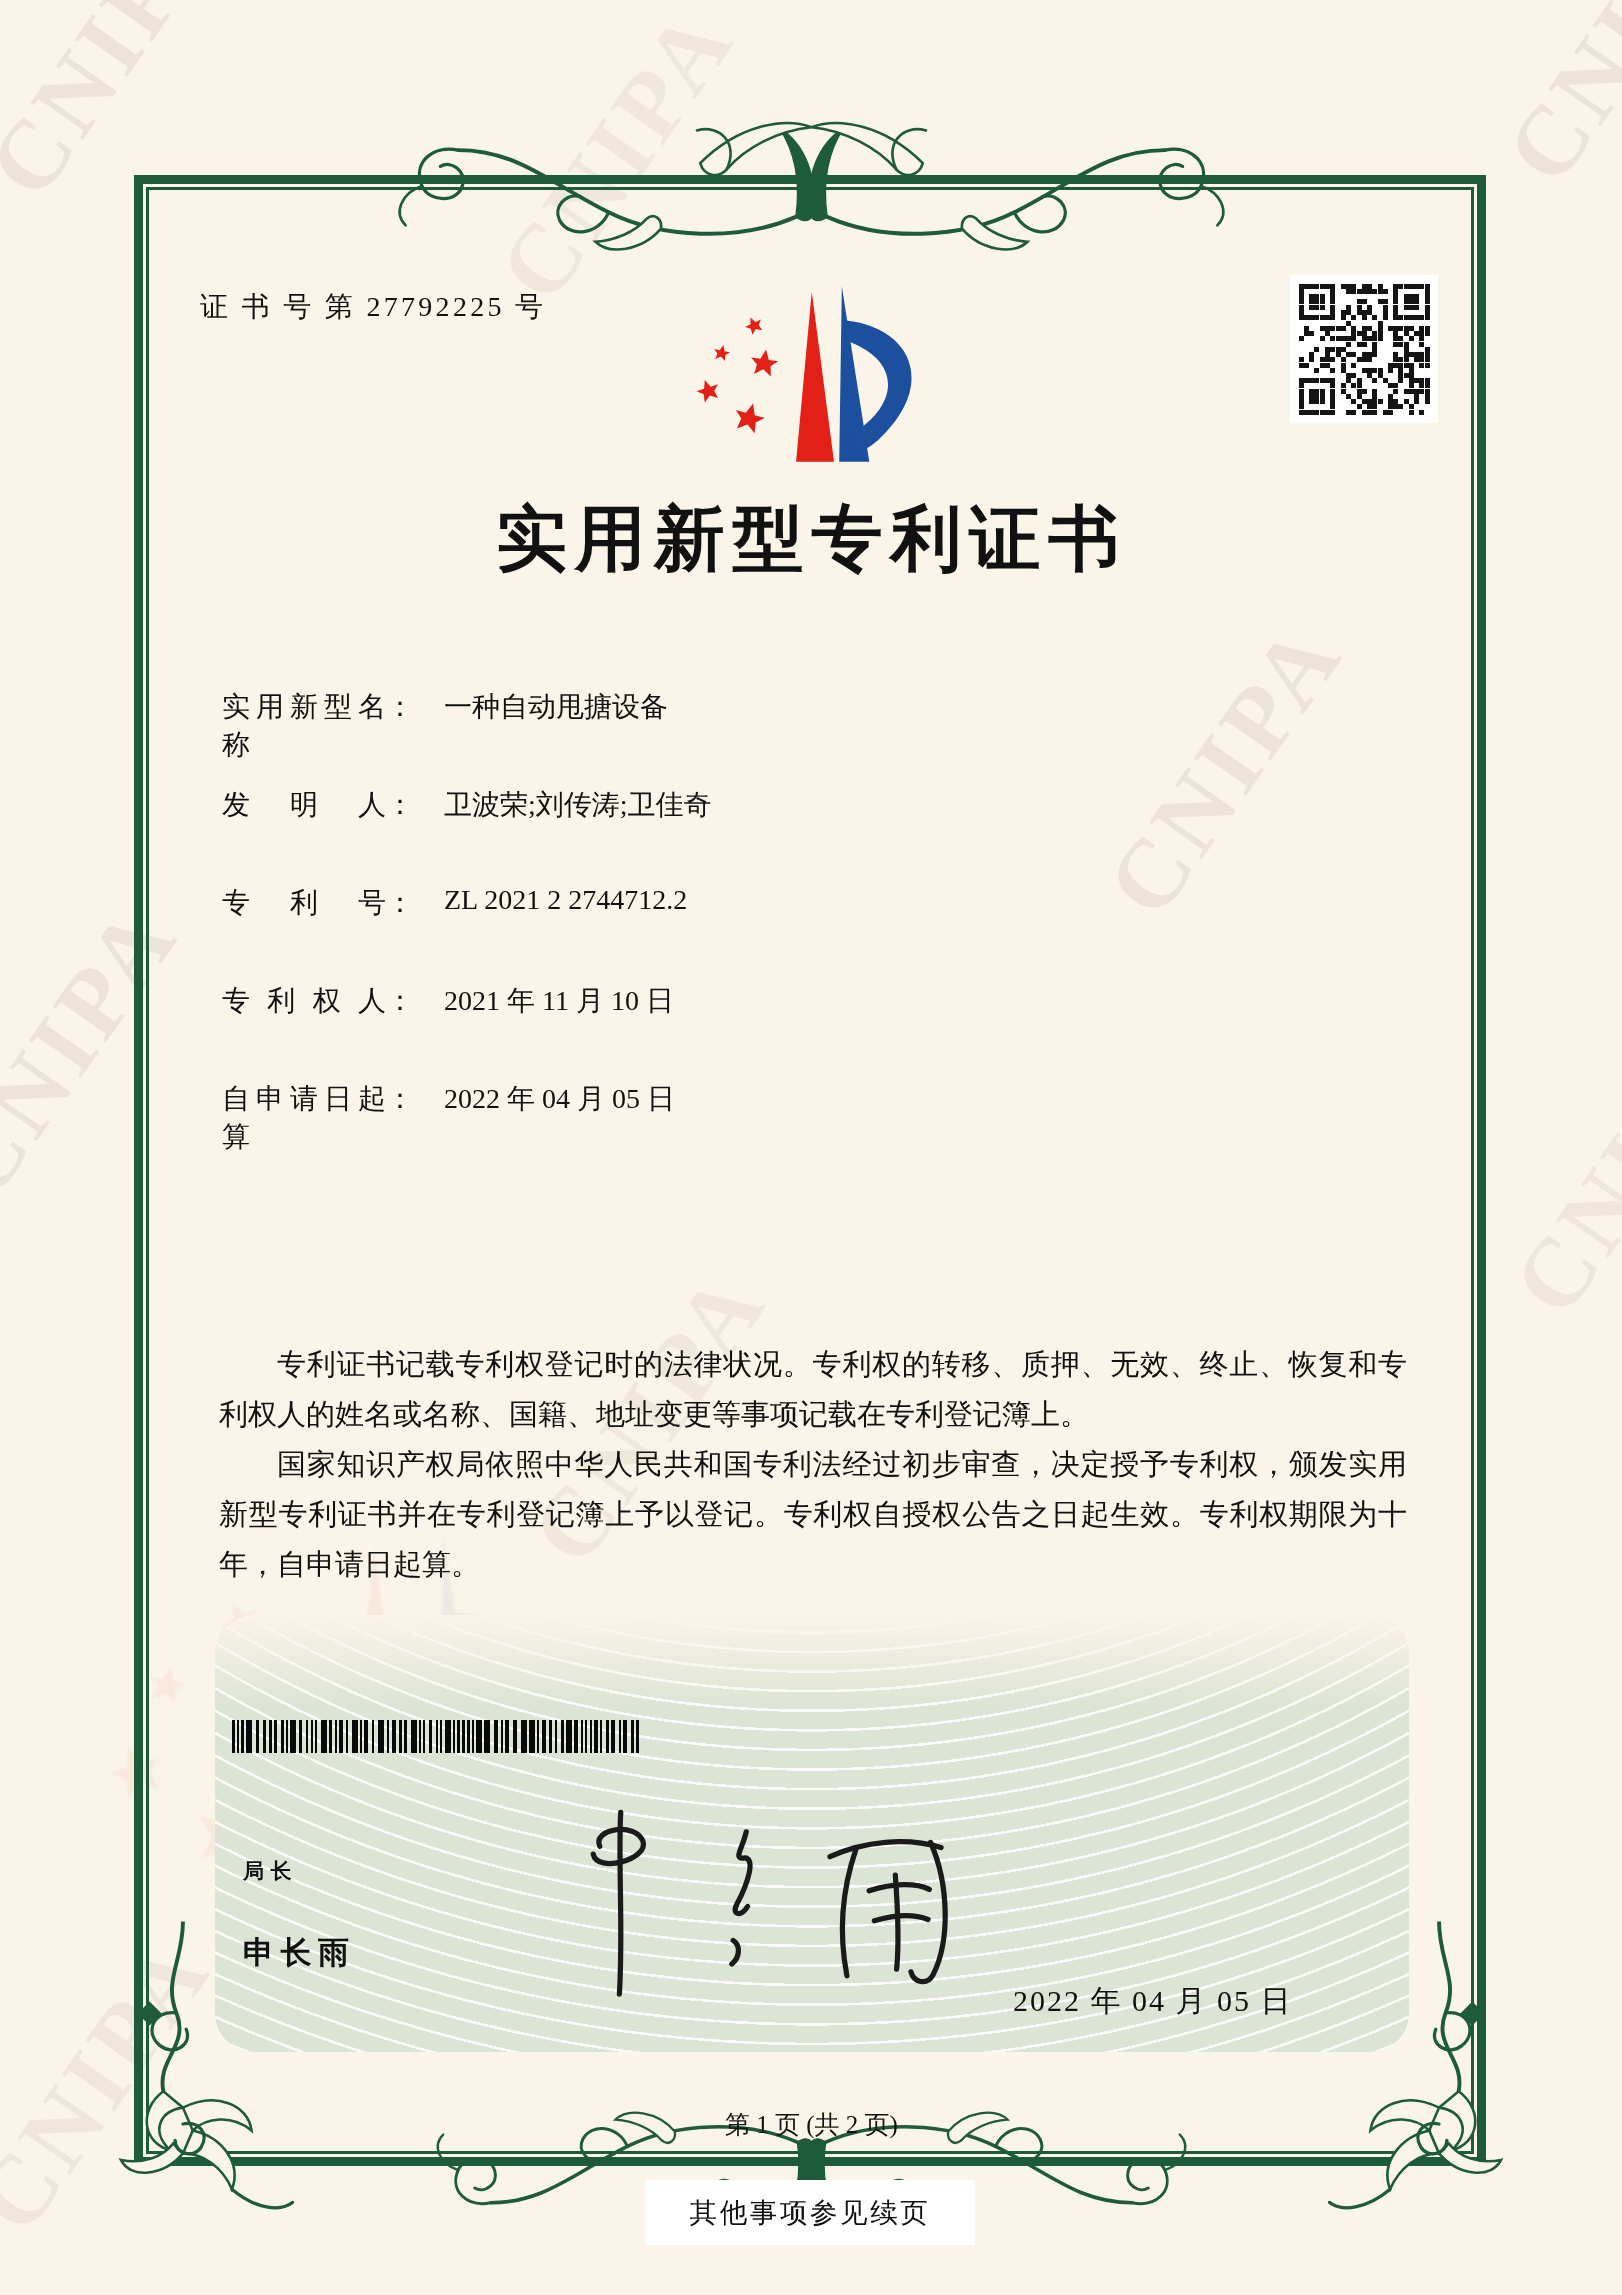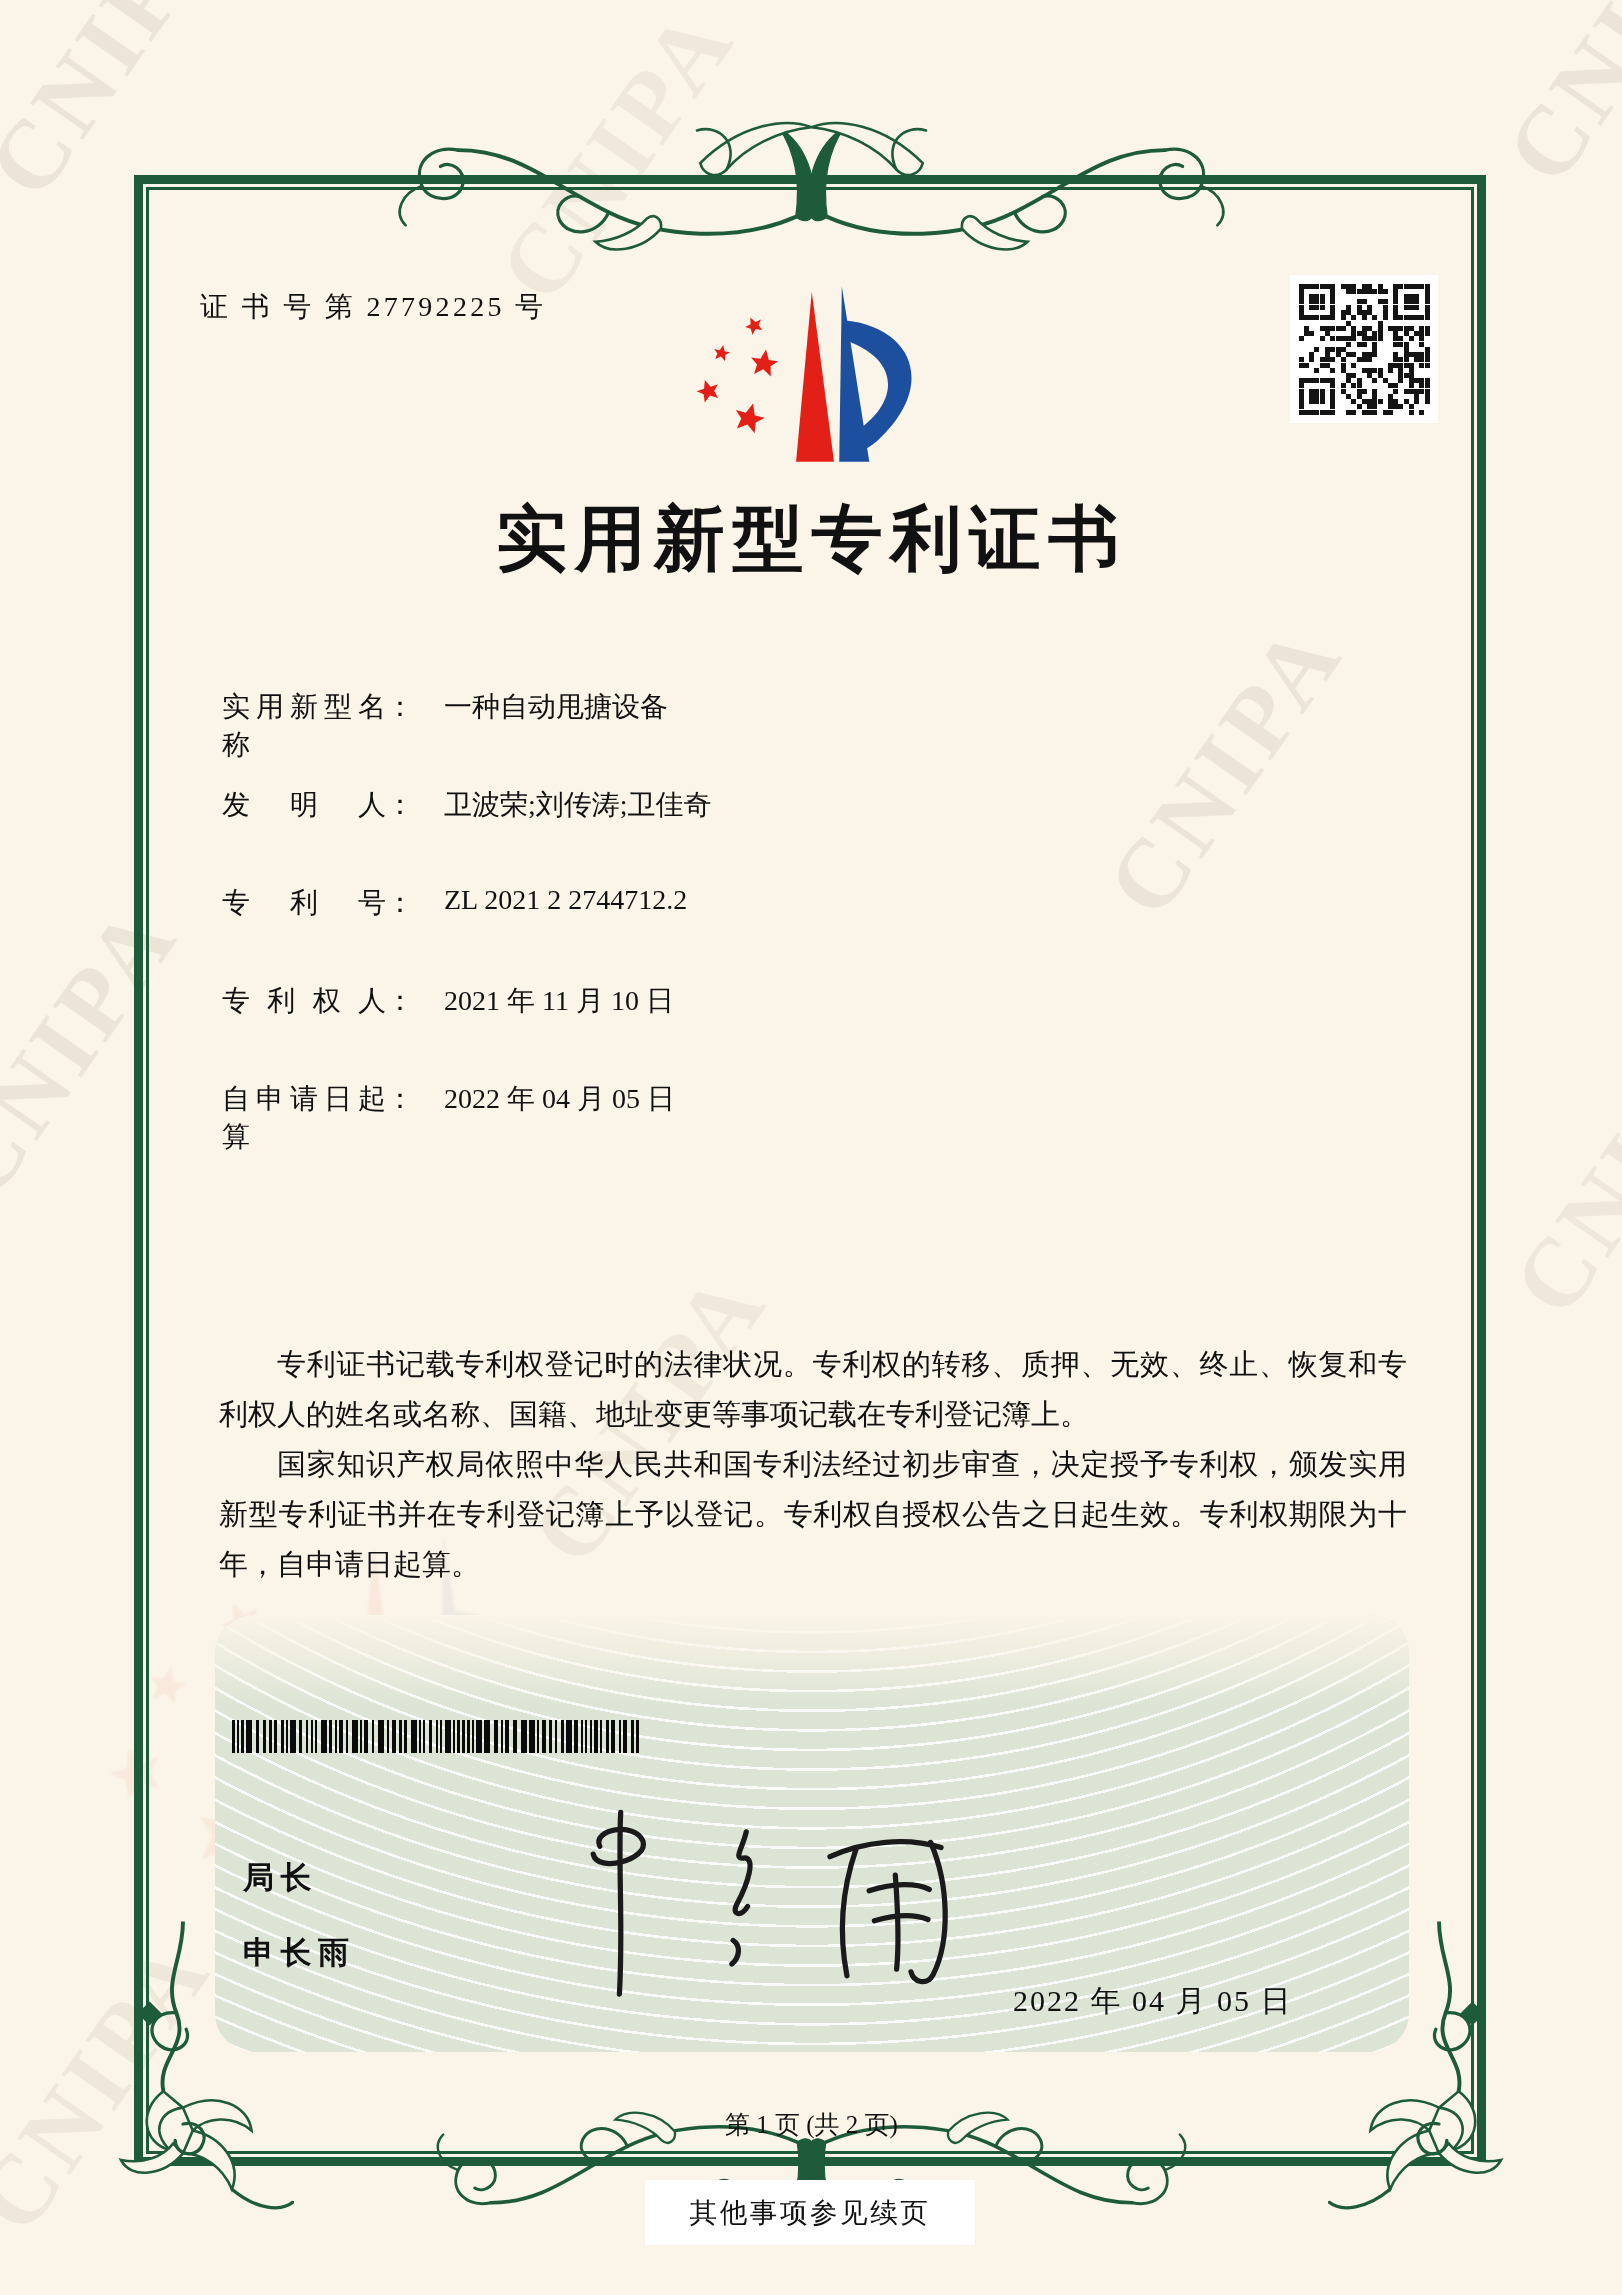--- a/index.html
+++ b/index.html
@@ -48,21 +48,21 @@
      background-image:repeating-radial-gradient(circle at 50% -220%,
         rgba(255,255,255,0) 0 17px, rgba(255,255,255,.85) 17px 19.6px);
      overflow:hidden;}
   .panel .fade{position:absolute;left:0;top:0;right:0;height:92px;
      background:linear-gradient(to bottom,#fbf4e8,rgba(251,244,232,0));}
   
   .barcode{left:232px;top:1720px;width:419px;height:33px;display:flex;}
   .barcode .bar{background:#0a0a0a;height:100%;}
   .barcode .gap{height:100%;}
   
-  .sig-title{left:243px;top:1857px;font-size:31px;letter-spacing:6.5px;
+  .sig-title{left:243px;top:1857px;font-size:21px;letter-spacing:6.5px;
      font-family:"Liberation Sans","DejaVu Sans",sans-serif;font-weight:600;}
   .sig-name{left:243px;top:1932px;font-size:31px;letter-spacing:6.5px;
      font-family:"Liberation Sans","DejaVu Sans",sans-serif;font-weight:600;}
   .sig-svg{left:537px;top:1786px;width:510px;height:216px;}
   .sig-date{left:1013px;top:1981px;font-size:30px;letter-spacing:2px;}
   .page-info{left:0;top:2108px;width:1623px;text-align:center;font-size:25px;}
   .footer-strip{left:645px;top:2180px;width:330px;height:65px;background:#fff;
      display:flex;align-items:center;justify-content:center;}
   .footer-note{font-size:27.5px;letter-spacing:2.6px;}
   

